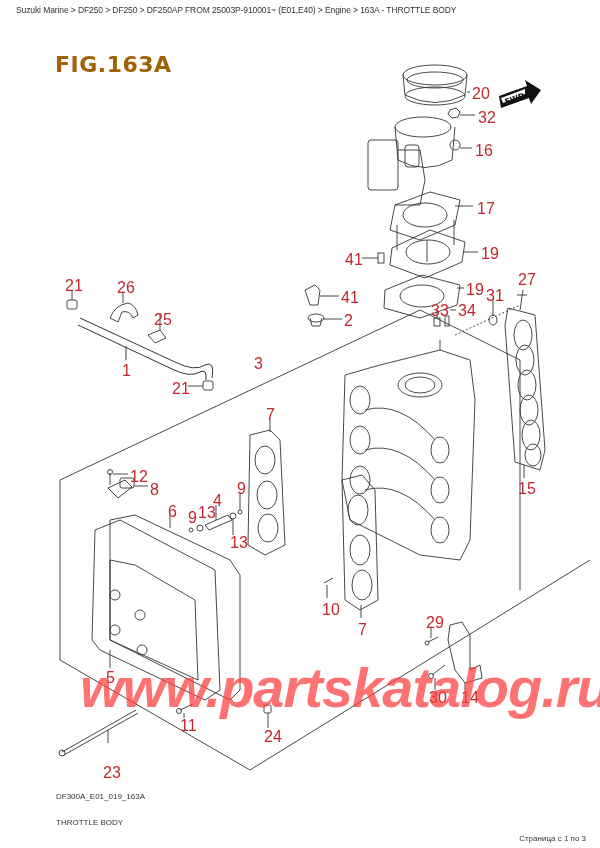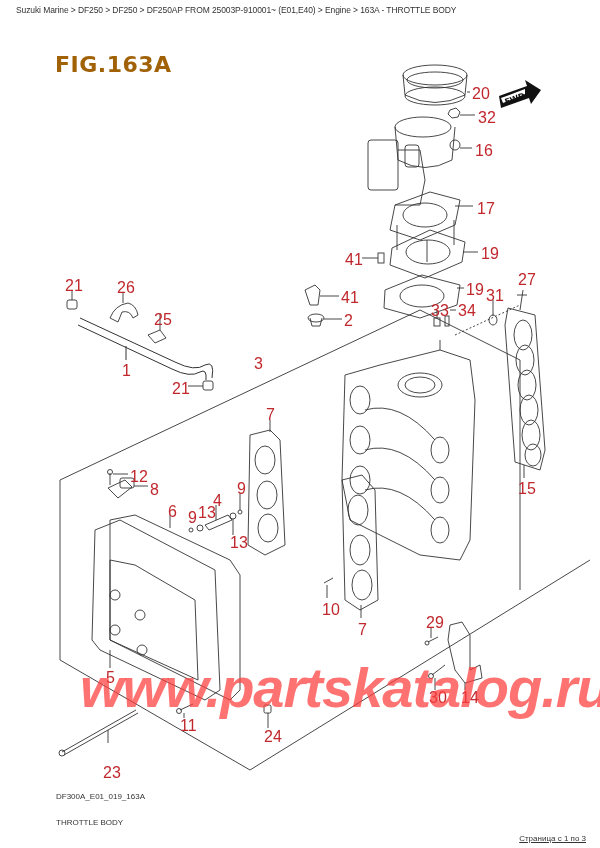--- a/index.html
+++ b/index.html
@@ -4,21 +4,21 @@
   <style>
     html, body { margin: 0; padding: 0; background: #ffffff; }
     body { width: 600px; height: 848px; position: relative; overflow: hidden; font-family: "DejaVu Sans", sans-serif; }
     .breadcrumb { position: absolute; left: 5px; top: 5px; font-size: 8.5px; color: #333; white-space: nowrap; font-family: "Liberation Sans", sans-serif; letter-spacing: -0.1px; margin-left: 11px; }
     .fig-title { position: absolute; left: 55px; top: 52px; font-size: 22px; font-weight: bold; color: #a16207; font-family: "DejaVu Sans", sans-serif; letter-spacing: 0.5px; }
     svg.diagram { position: absolute; left: 0; top: 0; }
     .lbl { position: absolute; font-family: "Liberation Sans", sans-serif; font-size: 16px; color: #c0282d; line-height: 1; }
     .watermark { position: absolute; left: 80px; top: 655px; font-family: "Liberation Sans", sans-serif; font-size: 56px; font-weight: bold; font-style: italic; color: rgba(255, 60, 60, 0.72); letter-spacing: -1px; white-space: nowrap; pointer-events: none; }
     .footer-code { position: absolute; left: 56px; top: 792px; font-size: 8px; color: #333; font-family: "Liberation Sans", sans-serif; }
     .footer-name { position: absolute; left: 56px; top: 806px; font-size: 8px; color: #333; font-family: "Liberation Sans", sans-serif; margin-top: 12px; }
-    .page-info { position: absolute; right: 14px; top: 834px; font-size: 8px; color: #333; font-family: "Liberation Sans", sans-serif; text-decoration: underline; }
+    .page-info { position: absolute; right: 14px; top: 834px; font-size: 8px; color: #333; font-family: "Liberation Sans", sans-serif; }
     .fwd { position: absolute; left: 495px; top: 78px; }
   </style>
 </head>
 <body>
 
 <div class="breadcrumb">Suzuki Marine &gt; DF250 &gt; DF250 &gt; DF250AP FROM 25003P-910001~  (E01,E40) &gt; Engine &gt; 163A - THROTTLE BODY</div>
 <div class="fig-title">FIG.163A</div>
 
 <svg class="diagram" width="600" height="848" viewBox="0 0 600 848" fill="none" stroke="#333" stroke-width="0.9">
 

